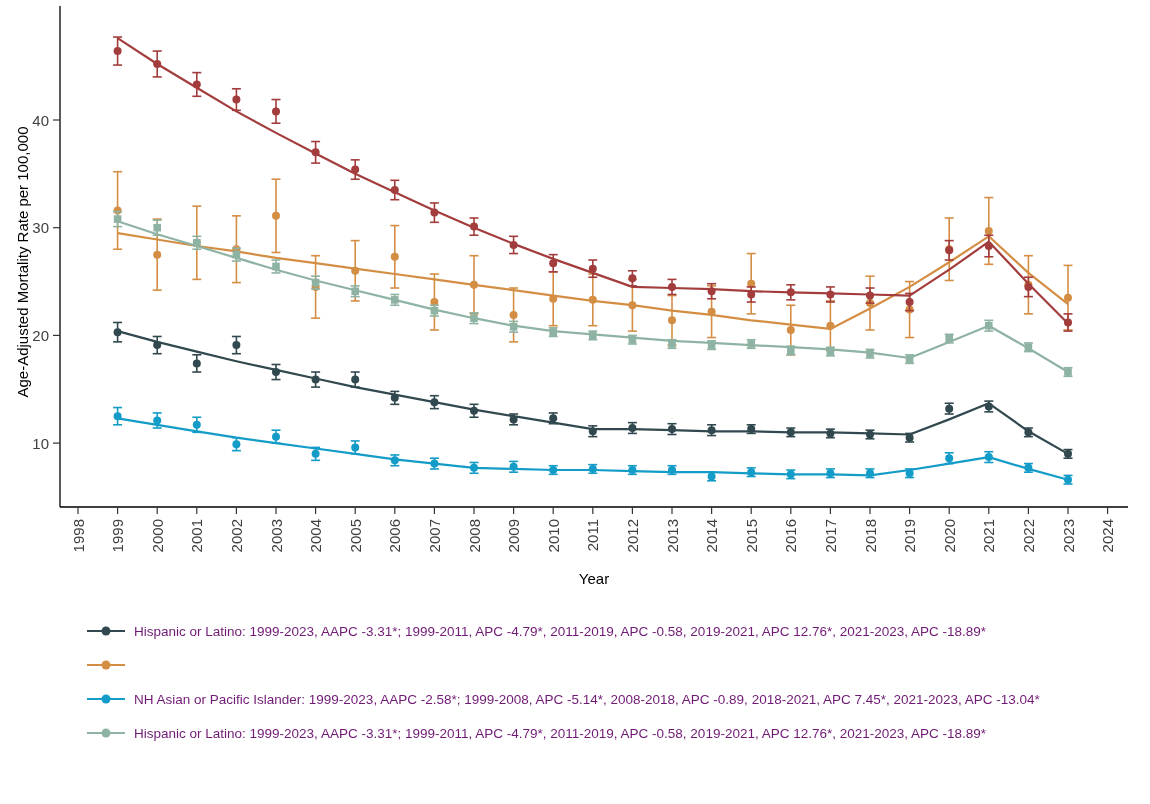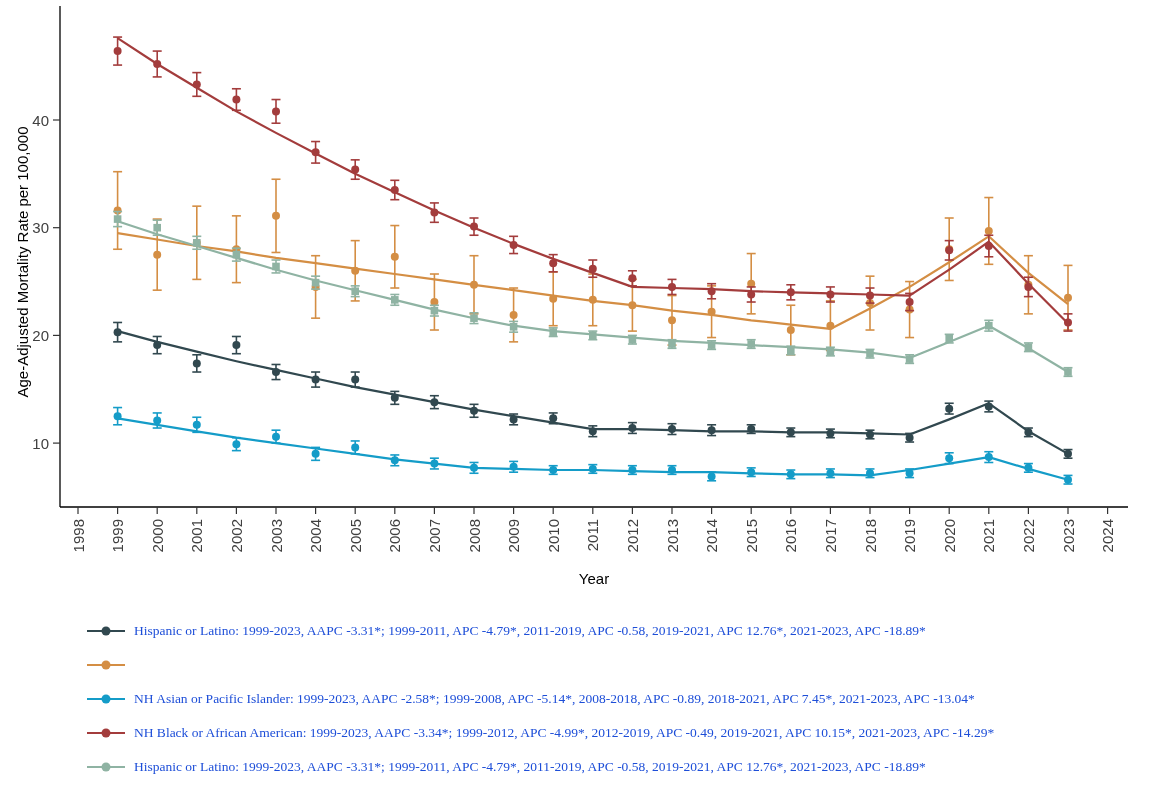--- a/index.html
+++ b/index.html
@@ -5,21 +5,21 @@
   html,body{margin:0;padding:0;background:#ffffff;}
   body{width:1150px;height:804px;font-family:"Liberation Sans",sans-serif;overflow:hidden;}
   .chart-wrap{position:relative;width:1150px;height:600px;}
   .ytitle{position:absolute;top:262px;left:22px;transform:translate(-50%,-50%) rotate(-90deg);
           white-space:nowrap;font-size:15px;color:#000;}
   .xtitle{position:absolute;top:570px;left:594px;transform:translateX(-50%);
           font-size:15px;color:#000;}
   .legend{padding:14px 0 0 86px;}
   .legend-row{display:flex;align-items:center;height:34px;}
   .legend-marker{flex:0 0 40px;height:16px;}
-  .legend-text{margin-left:8px;font-size:13.5px;color:#1d4ed8;white-space:nowrap;font-family:Liberation Serif, serif;}
+  .legend-text{margin-left:8px;font-size:13.5px;color:#701a75;white-space:nowrap;}
 </style>
 </head>
 <body>
 
 <div class="chart-wrap">
   <svg id="chart" width="1150" height="600">
       <line x1="60" y1="6" x2="60" y2="507" stroke="#000" stroke-width="1.3"></line>
       <line x1="60" y1="507" x2="1128" y2="507" stroke="#000" stroke-width="1.3"></line>
       <line x1="78" y1="507" x2="78" y2="514" stroke="#333" stroke-width="1.2"></line>
       <text x="78" y="519" text-anchor="end" dominant-baseline="central" transform="rotate(-90 78 519)" font-size="15" fill="#404040" font-family="&quot;Liberation Sans&quot;,sans-serif">1998</text>
@@ -619,25 +619,18 @@
   </div>
   <div class="legend-row">
     <svg class="legend-marker" width="40" height="16">
         <line x1="1" y1="8" x2="39" y2="8" stroke-width="2" stroke="#149CC8"></line>
         <circle cx="20" cy="8" r="4.5" fill="#149CC8"></circle>
       </svg>
     <span class="legend-text">NH Asian or Pacific Islander: 1999-2023, AAPC -2.58*; 1999-2008, APC -5.14*, 2008-2018, APC -0.89, 2018-2021, APC 7.45*, 2021-2023, APC -13.04*</span>
   </div>
   <div class="legend-row">
     <svg class="legend-marker" width="40" height="16">
-        <line x1="1" y1="8" x2="39" y2="8" stroke-width="2" stroke="#A33C3C"></line>
-        <circle cx="20" cy="8" r="4.5" fill="#A33C3C"></circle>
-      </svg>
-    <span class="legend-text">NH Black or African American: 1999-2023, AAPC -3.34*; 1999-2012, APC -4.99*, 2012-2019, APC -0.49, 2019-2021, APC 10.15*, 2021-2023, APC -14.29*</span>
-  </div>
-  <div class="legend-row">
-    <svg class="legend-marker" width="40" height="16">
         <line x1="1" y1="8" x2="39" y2="8" stroke-width="2" stroke="#8FB3A3"></line>
         <circle cx="20" cy="8" r="4.5" fill="#8FB3A3"></circle>
       </svg>
     <span class="legend-text">Hispanic or Latino: 1999-2023, AAPC -3.31*; 1999-2011, APC -4.79*, 2011-2019, APC -0.58, 2019-2021, APC 12.76*, 2021-2023, APC -18.89*</span>
   </div>
 </div>
 
 </body></html>

